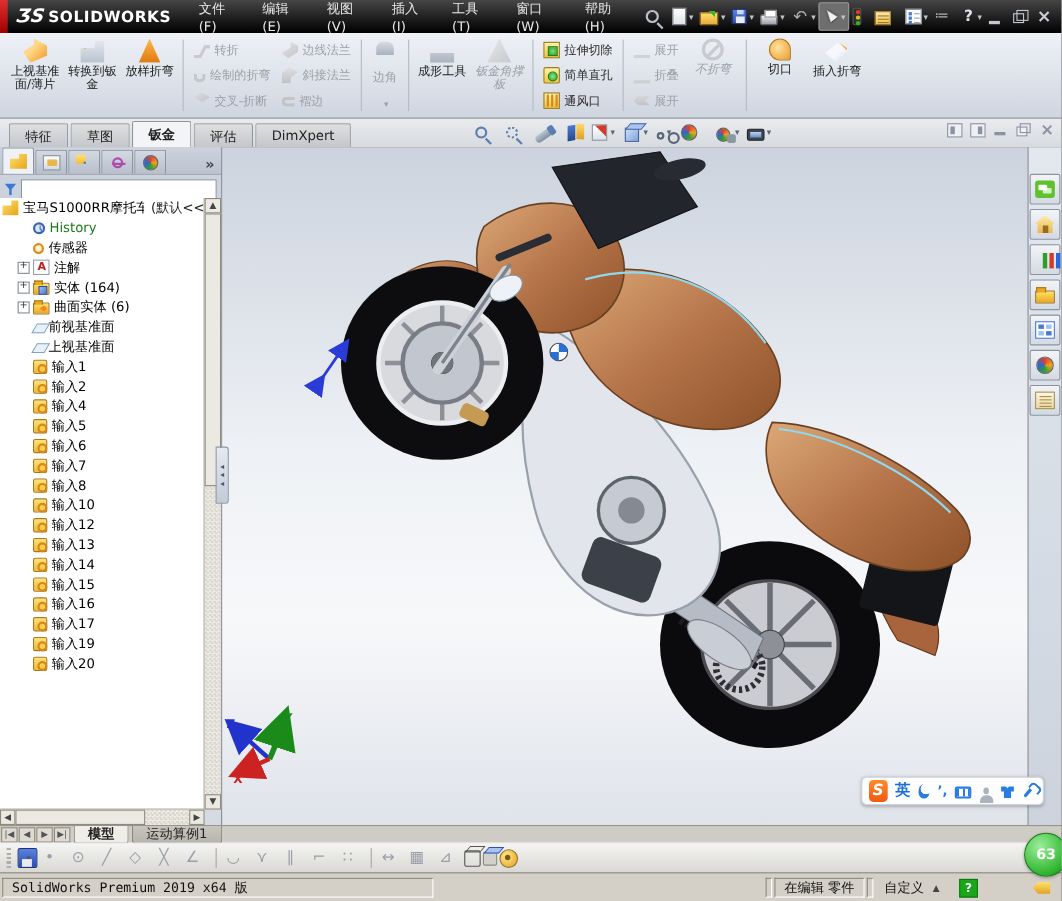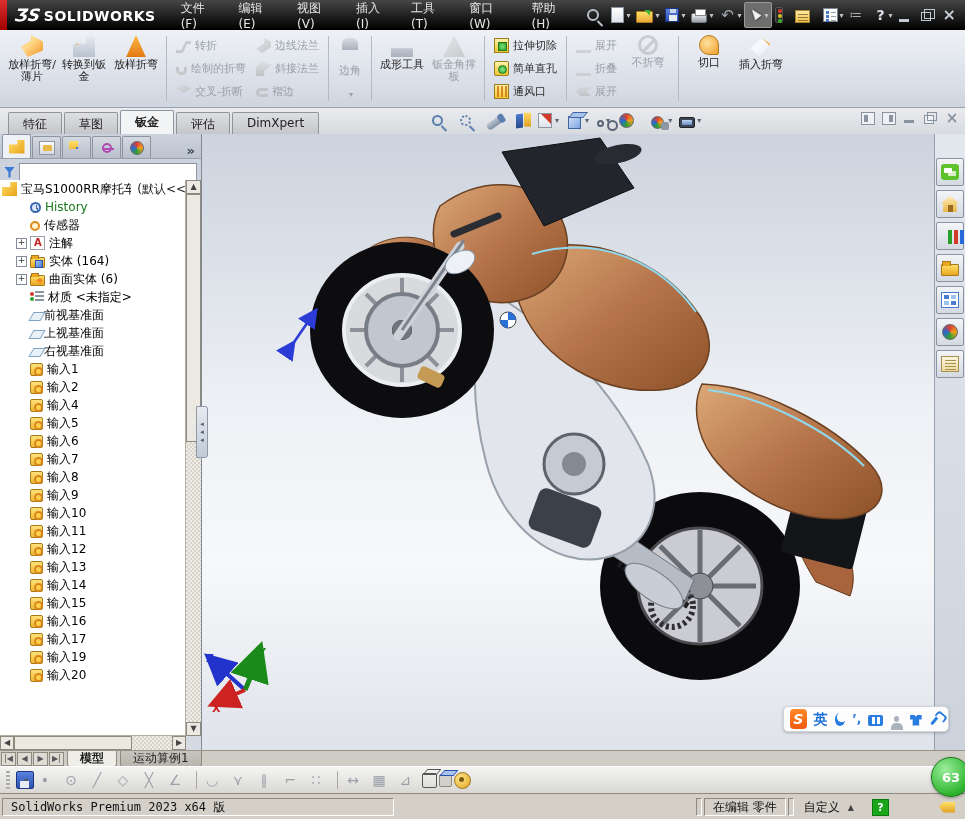--- a/index.html
+++ b/index.html
@@ -49,21 +49,21 @@
   .qa-close{color:#c9cfd7;font-size:16px;line-height:14px;font-weight:bold;}
 
   
   #ribbon{position:absolute;left:0;top:30px;width:965px;height:78px;
     background:linear-gradient(#eef1f6,#d9dee7 70%,#cfd5df);border-bottom:1px solid #9aa1ac;
     display:flex;align-items:stretch;padding:2px 0 2px 6px;box-sizing:border-box;}
   .rsep{width:1px;background:#b4bac4;margin:4px 4px;}
   .rgroup{display:flex;align-items:flex-start;}
   .rbtn{width:50px;display:flex;flex-direction:column;align-items:center;padding:3px 1px;border-radius:2px;}
   .rlabel{font-size:11px;line-height:12px;text-align:center;color:#222;margin-top:2px;word-break:break-all;}
-  .rbtn.disabled .rlabel{color:#9aa0a8;}
+  .rbtn.disabled .rlabel{color:#9aa0a8;font-style:italic;}
   .rbtn.disabled .ico{filter:grayscale(1) opacity(.55);}
   .scol{display:flex;flex-direction:column;justify-content:center;}
   .srow{display:flex;align-items:center;gap:4px;height:23px;padding:0 5px;font-size:11px;color:#2a2a2a;border-radius:2px;}
   .srow.disabled{color:#9aa0a8;}
   .srow.disabled .ico{filter:grayscale(1) opacity(.55);}
   .ri{width:22px;height:22px;}
   .ri-flange{background:linear-gradient(135deg,#ffd98a 40%,#f0921e);clip-path:polygon(0 55%,45% 25%,45% 0,100% 30%,100% 70%,30% 100%);}
   .ri-convert{background:linear-gradient(#e8ecf2,#b9c2ce);clip-path:polygon(0 40%,60% 40%,60% 10%,100% 10%,100% 100%,0 100%);}
   .ri-convert::after{content:"";position:absolute;left:3px;top:2px;width:10px;height:8px;background:#f0a229;clip-path:polygon(0 0,100% 50%,0 100%);}
   .ri-loft{background:linear-gradient(#ffb84a,#e07a10);clip-path:polygon(50% 0,95% 100%,5% 100%);}
@@ -349,21 +349,21 @@
         <span class="ico qa-close">×</span>
         <span class="dd" style="visibility: hidden;">▾</span>
       </div>
   </div>
 </div>
 
 <div id="ribbon">
   <div class="rgroup">
     <div class="rbtn">
         <span class="ico ri ri-flange"></span>
-        <span class="rlabel">放样折弯/薄片</span>
+        <span class="rlabel">上视基准面/薄片</span>
       </div>
       <div class="rbtn">
         <span class="ico ri ri-convert"></span>
         <span class="rlabel">转换到钣金</span>
       </div>
       <div class="rbtn">
         <span class="ico ri ri-loft"></span>
         <span class="rlabel">放样折弯</span>
       </div>
   </div>
@@ -572,40 +572,30 @@
           <span class="ico ti ic-solids"></span>
           <span class="tlabel">实体 (164)</span>
         </div>
         <div class="trow">
           <span class="expander">+</span>
           <span class="ico ti ic-surf"></span>
           <span class="tlabel">曲面实体 (6)</span>
         </div>
         <div class="trow">
           <span class="expander" style="visibility: hidden;">+</span>
-          <span class="ico ti ic-mat"></span>
-          <span class="tlabel">材质 &lt;未指定&gt;</span>
-        </div>
-        <div class="trow">
-          <span class="expander" style="visibility: hidden;">+</span>
           <span class="ico ti ic-plane"></span>
           <span class="tlabel">前视基准面</span>
         </div>
         <div class="trow">
           <span class="expander" style="visibility: hidden;">+</span>
           <span class="ico ti ic-plane"></span>
           <span class="tlabel">上视基准面</span>
         </div>
         <div class="trow">
           <span class="expander" style="visibility: hidden;">+</span>
-          <span class="ico ti ic-plane"></span>
-          <span class="tlabel">右视基准面</span>
-        </div>
-        <div class="trow">
-          <span class="expander" style="visibility: hidden;">+</span>
           <span class="ico ti ic-input"></span>
           <span class="tlabel">输入1</span>
         </div>
         <div class="trow">
           <span class="expander" style="visibility: hidden;">+</span>
           <span class="ico ti ic-input"></span>
           <span class="tlabel">输入2</span>
         </div>
         <div class="trow">
           <span class="expander" style="visibility: hidden;">+</span>
@@ -628,31 +618,21 @@
           <span class="tlabel">输入7</span>
         </div>
         <div class="trow">
           <span class="expander" style="visibility: hidden;">+</span>
           <span class="ico ti ic-input"></span>
           <span class="tlabel">输入8</span>
         </div>
         <div class="trow">
           <span class="expander" style="visibility: hidden;">+</span>
           <span class="ico ti ic-input"></span>
-          <span class="tlabel">输入9</span>
-        </div>
-        <div class="trow">
-          <span class="expander" style="visibility: hidden;">+</span>
-          <span class="ico ti ic-input"></span>
           <span class="tlabel">输入10</span>
-        </div>
-        <div class="trow">
-          <span class="expander" style="visibility: hidden;">+</span>
-          <span class="ico ti ic-input"></span>
-          <span class="tlabel">输入11</span>
         </div>
         <div class="trow">
           <span class="expander" style="visibility: hidden;">+</span>
           <span class="ico ti ic-input"></span>
           <span class="tlabel">输入12</span>
         </div>
         <div class="trow">
           <span class="expander" style="visibility: hidden;">+</span>
           <span class="ico ti ic-input"></span>
           <span class="tlabel">输入13</span>
@@ -919,21 +899,21 @@
       <span></span>
       <span class="dd" style="color: rgb(85, 85, 85); visibility: hidden;">▾</span>
     </div>
     <div class="snap bt-tape">
       <span></span>
       <span class="dd" style="color: rgb(85, 85, 85); visibility: hidden;">▾</span>
     </div>
 </div>
 
 <div id="status-bar">
-  <div class="seg" id="status-product">SolidWorks Premium 2023 x64 版</div>
+  <div class="seg" id="status-product">SolidWorks Premium 2019 x64 版</div>
   <div id="status-spacer"></div>
   <div class="seg slim"></div>
   <div class="seg">在编辑 零件</div>
   <div class="seg slim"></div>
   <div class="seg" style="border:none;background:none;">
     <span>自定义</span>
     <span class="caret-up">▲</span>
   </div>
   <div id="status-help">?</div>
   <div id="status-tag"></div>

